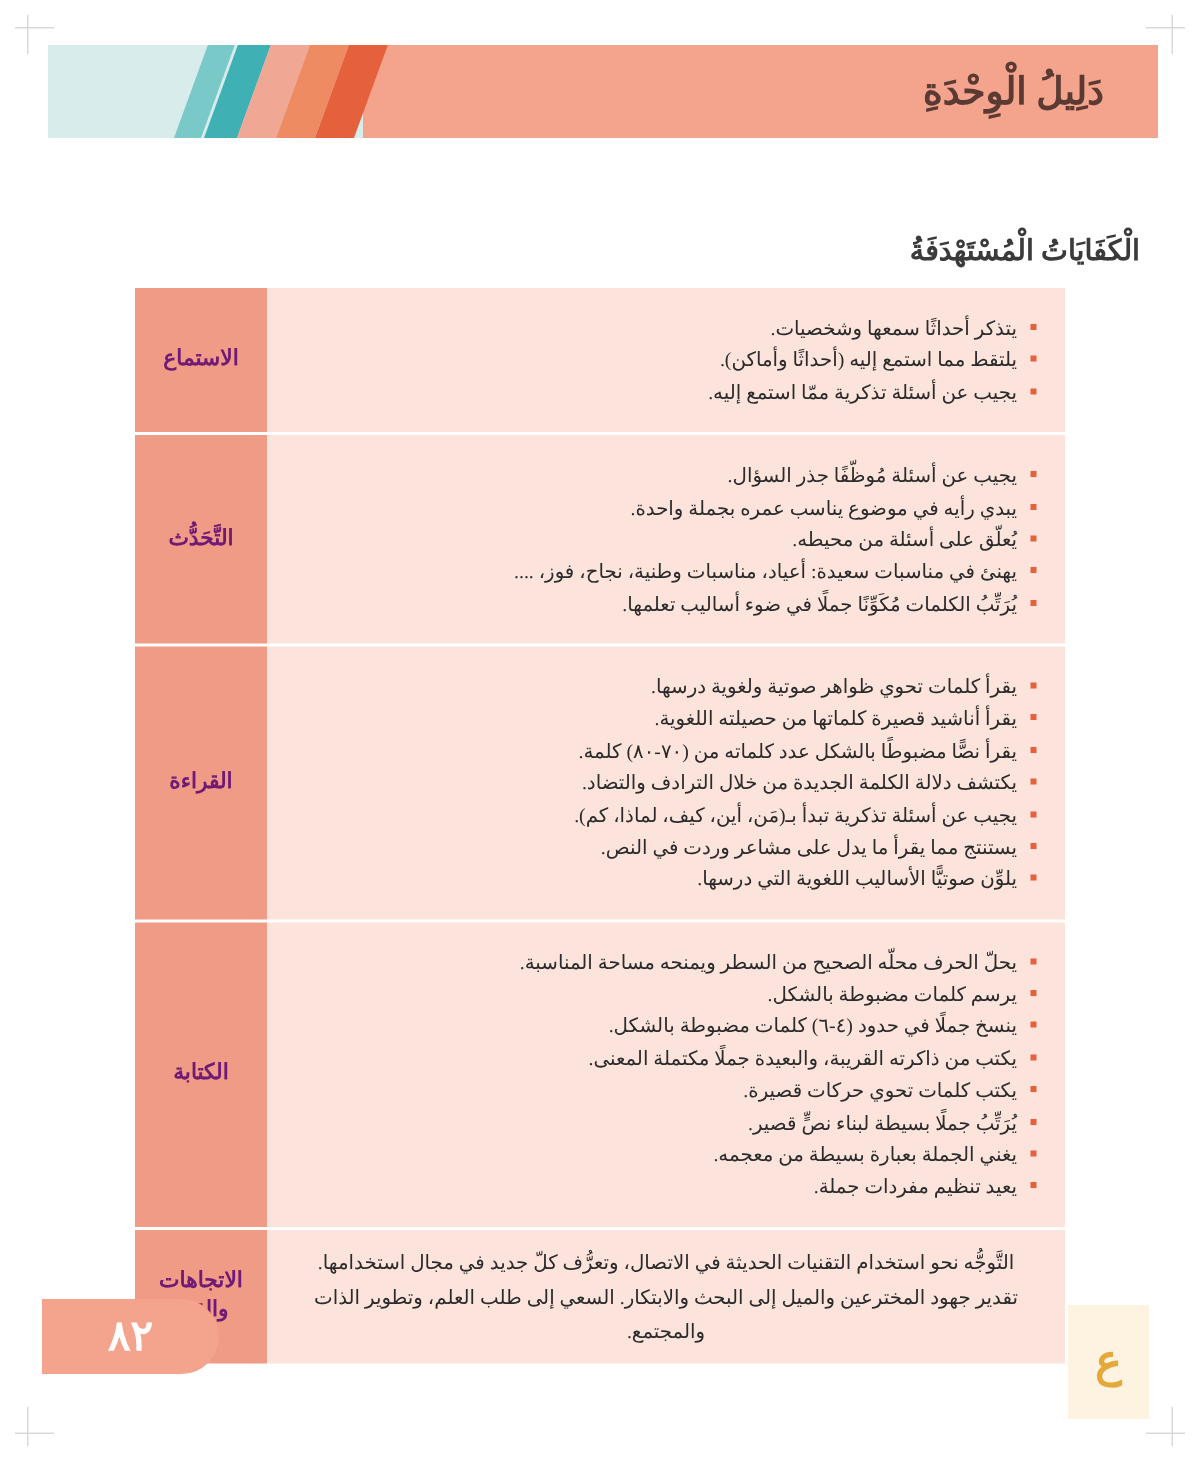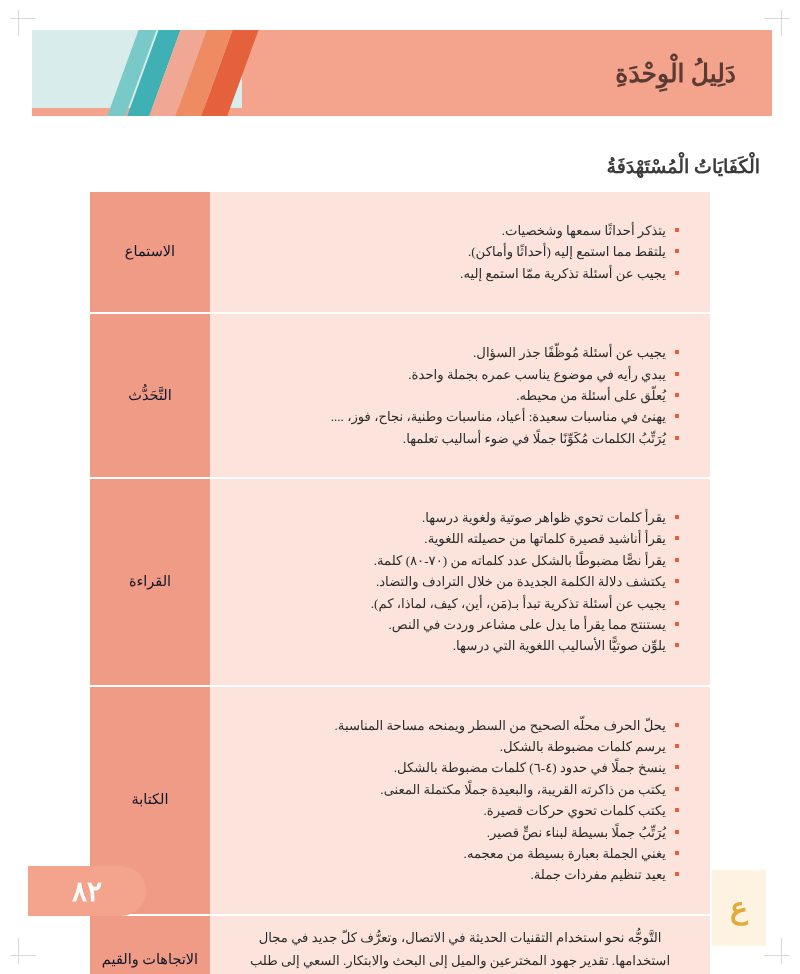--- a/index.html
+++ b/index.html
@@ -17,21 +17,21 @@
   .page {
     position: absolute;
     inset: 0;
   }
   
   .header-band {
     position: absolute;
     top: 30px;
     right: 28px;
     left: 32px;
-    height: 86px;
+    height: 62px;
     background: #f4a48c;
     overflow: hidden;
   }
   .header-left-block {
     position: absolute;
     top: 0;
     left: 0;
     width: 210px;
     height: 78px;
     background: #d9ecec;
@@ -80,39 +80,39 @@
     right: 90px;
     left: 90px;
     border-collapse: collapse;
     table-layout: fixed;
   }
   .comp-table td {
     vertical-align: middle;
     padding: 0;
   }
   .label-cell {
-    width: 120px;
+    width: 88px;
     background: #ef9b85;
-    color: #0f172a;
+    color: #701a75;
     text-align: center;
     font-size: 14.5px;
-    font-weight: normal;
+    font-weight: bold;
     border-bottom: 2px solid #ffffff;
     line-height: 1.35;
   }
   .label-cell.last { border-bottom: none; }
   .content-cell {
     background: #fce4dc;
     border-bottom: 2px solid #ffffff;
     padding: 8px 16px 8px 10px;
   }
   .content-cell.last { border-bottom: none; }
   ul.bullets {
     list-style: none;
-    margin: 12px;
+    margin: 0;
     padding: 16px;
   }
   ul.bullets li {
     position: relative;
     font-size: 13.2px;
     color: #2b2b2b;
     line-height: 1.62;
     padding-right: 16px;
     white-space: nowrap;
   }

